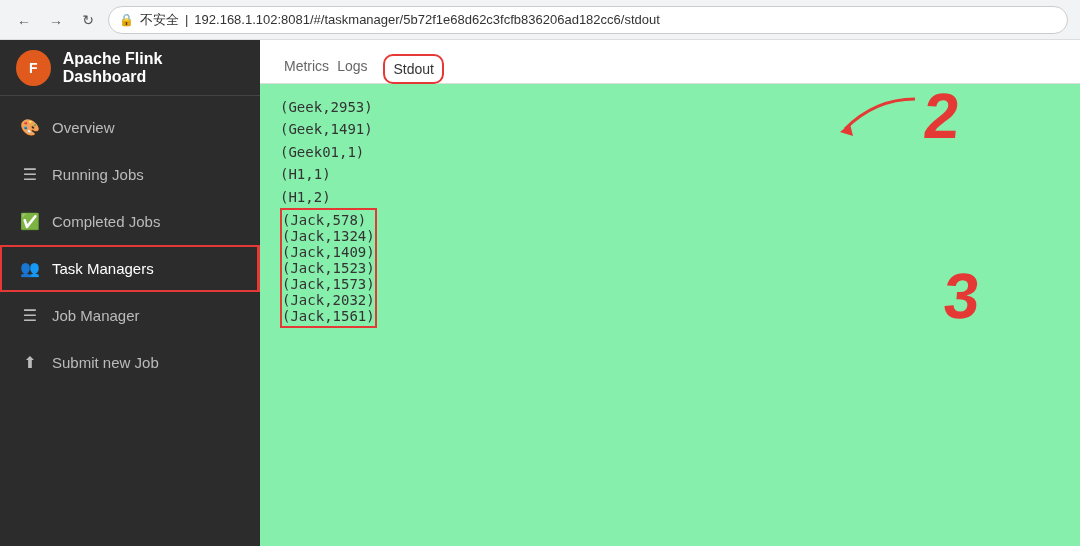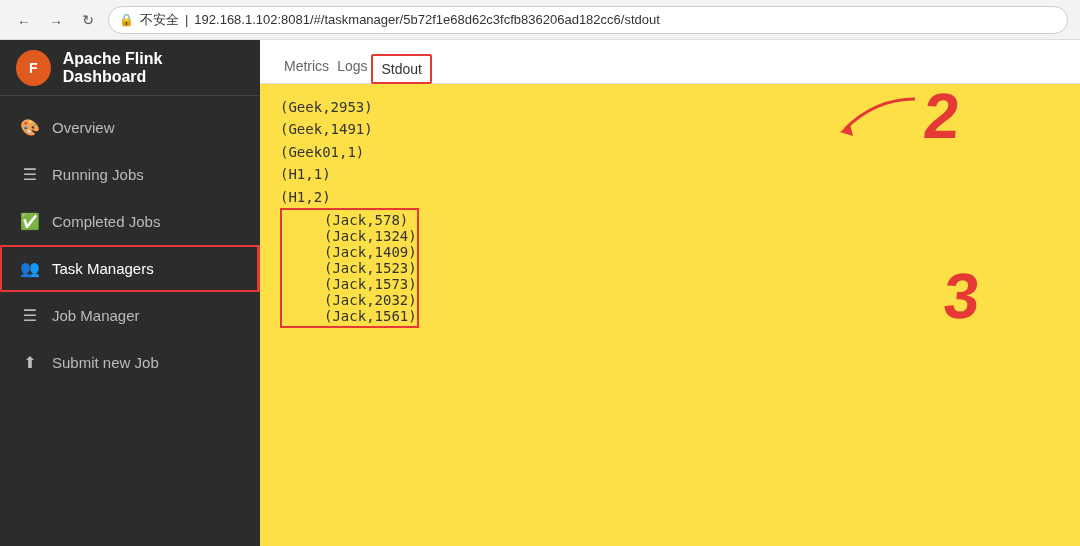--- a/index.html
+++ b/index.html
@@ -161,48 +161,48 @@
       padding: 8px 4px;
       font-size: 14px;
       color: #666;
       cursor: pointer;
       border-bottom: 2px solid transparent;
       margin-bottom: -1px;
     }
     .tab.active {
       color: #333;
       border: 2px solid #e53935;
-      border-radius: 2px;
+      border-radius: 10px;
       padding: 5px 8px;
       margin-bottom: -1px;
+      margin-left: 12px;
     }
 
     
     .content-area {
       flex: 1;
-      background: #fde047;
+      background: #86efac;
       padding: 12px 20px;
       overflow-y: auto;
       font-family: monospace;
       font-size: 14px;
       color: #333;
       position: relative;
     }
     .stdout-lines { line-height: 1.6; }
     .stdout-line { display: block; }
 
     
     .highlighted-box {
       border: 2px solid #e53935;
       display: inline-block;
       padding: 2px 0;
     }
     .highlighted-box .stdout-line {
       display: block;
-      margin-left: 42px;
     }
 
     
     .annotation-2 {
       position: absolute;
       top: 0px;
       right: 120px;
       font-size: 64px;
       font-weight: bold;
       color: #e53935;

